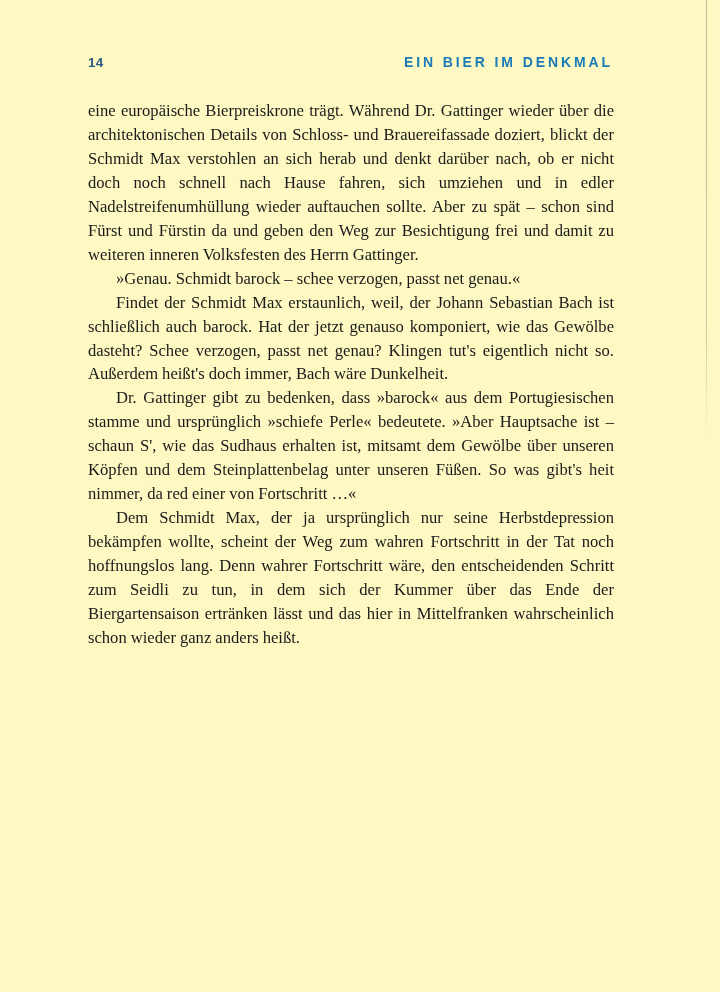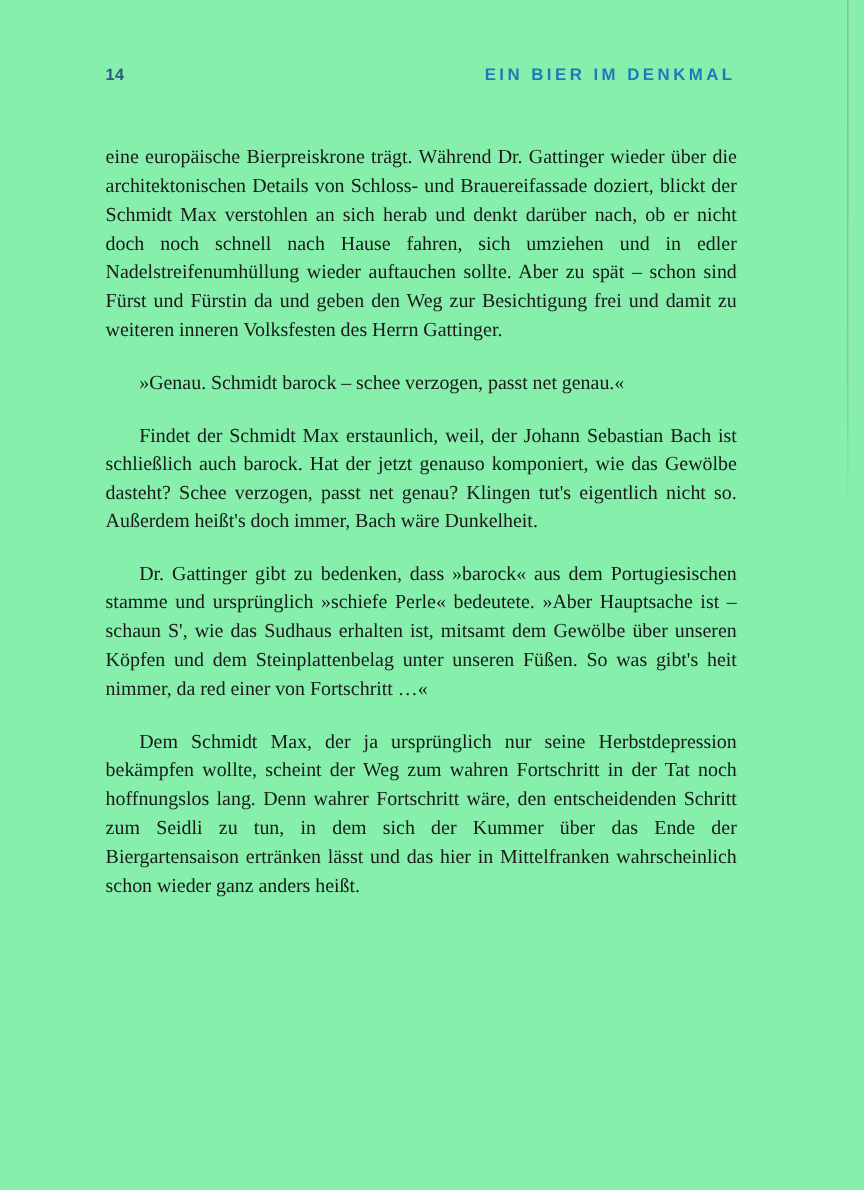--- a/index.html
+++ b/index.html
@@ -12,21 +12,21 @@
     height: 992px;
     position: relative;
     overflow: hidden;
     font-family: "Liberation Serif", "DejaVu Serif", serif;
     color: #1a1a1a;
   }
 
   .page {
     position: absolute;
     inset: 0;
-    background: #86efac;
+    background: #fef9c3;
   }
 
   
   .page-edge {
     position: absolute;
     top: 0;
     left: 706px;
     width: 1px;
     height: 442px;
     background: linear-gradient(to bottom,
@@ -80,21 +80,21 @@
     hyphens: manual;
     -webkit-hyphens: manual;
     word-spacing: -0.1px;
   }
 
   .textblock p.indent {
     text-indent: 28px;
   }
 
   
-  .textblock p { text-align-last: left; margin-top: 20px; }
+  .textblock p { text-align-last: left; }
 </style>
 </head>
 <body>
 
 <div class="page">
 
   <div class="page-edge"></div>
 
   <div class="running-head">
     <span class="folio">14</span>

